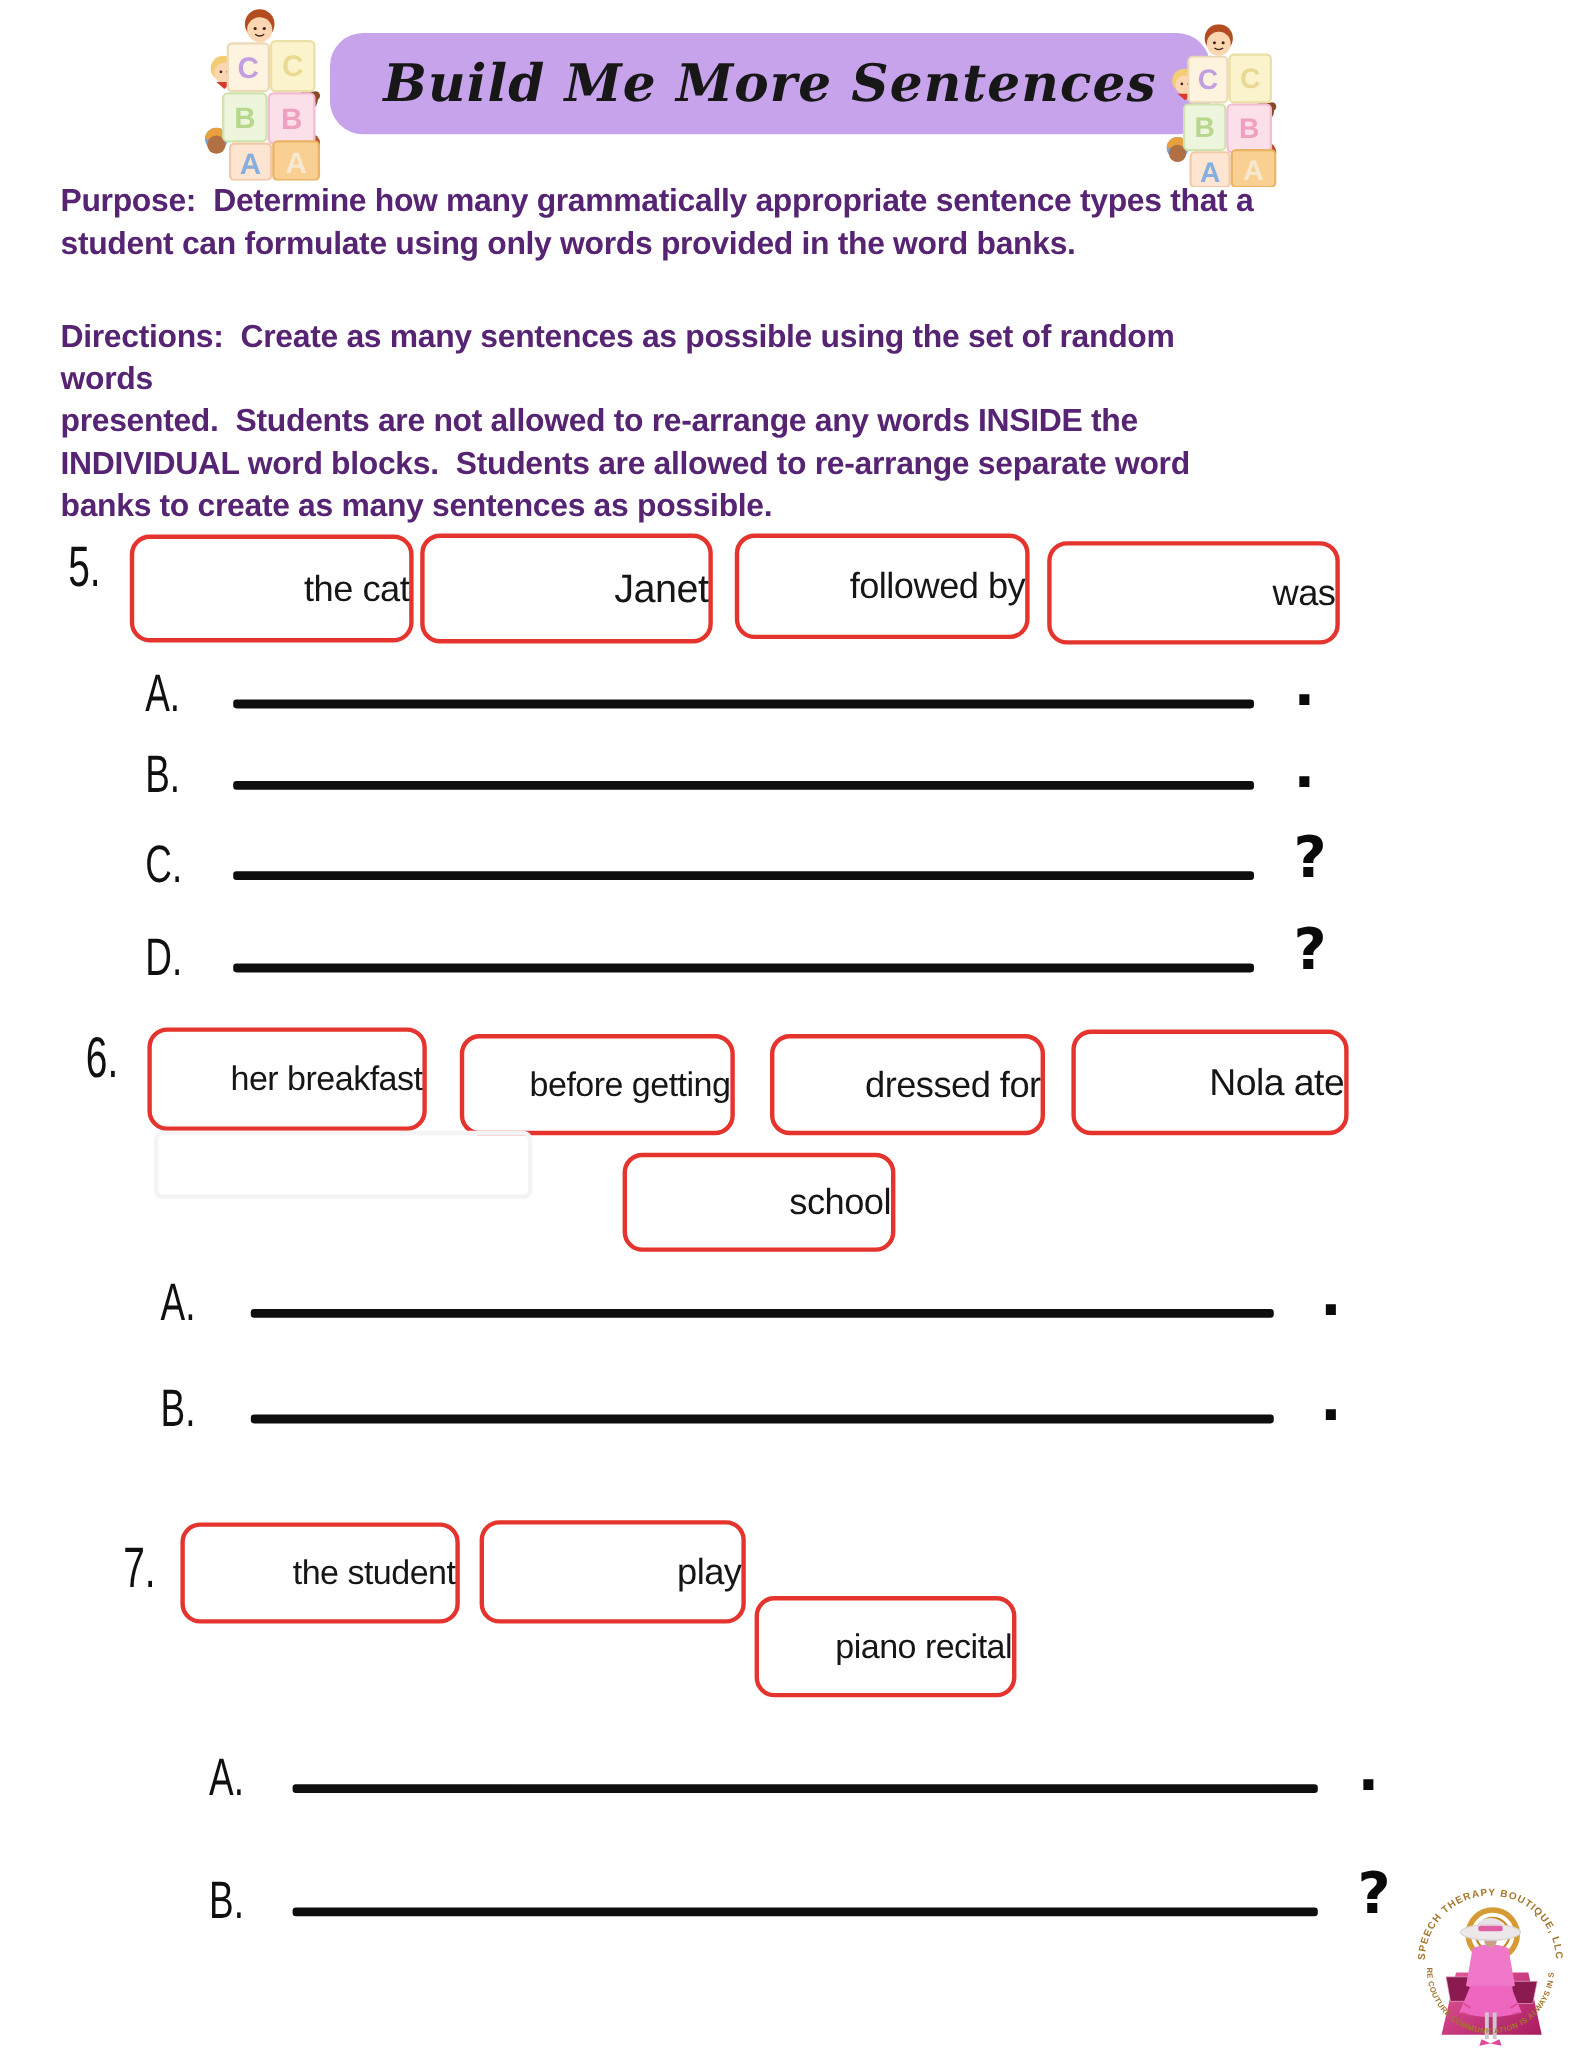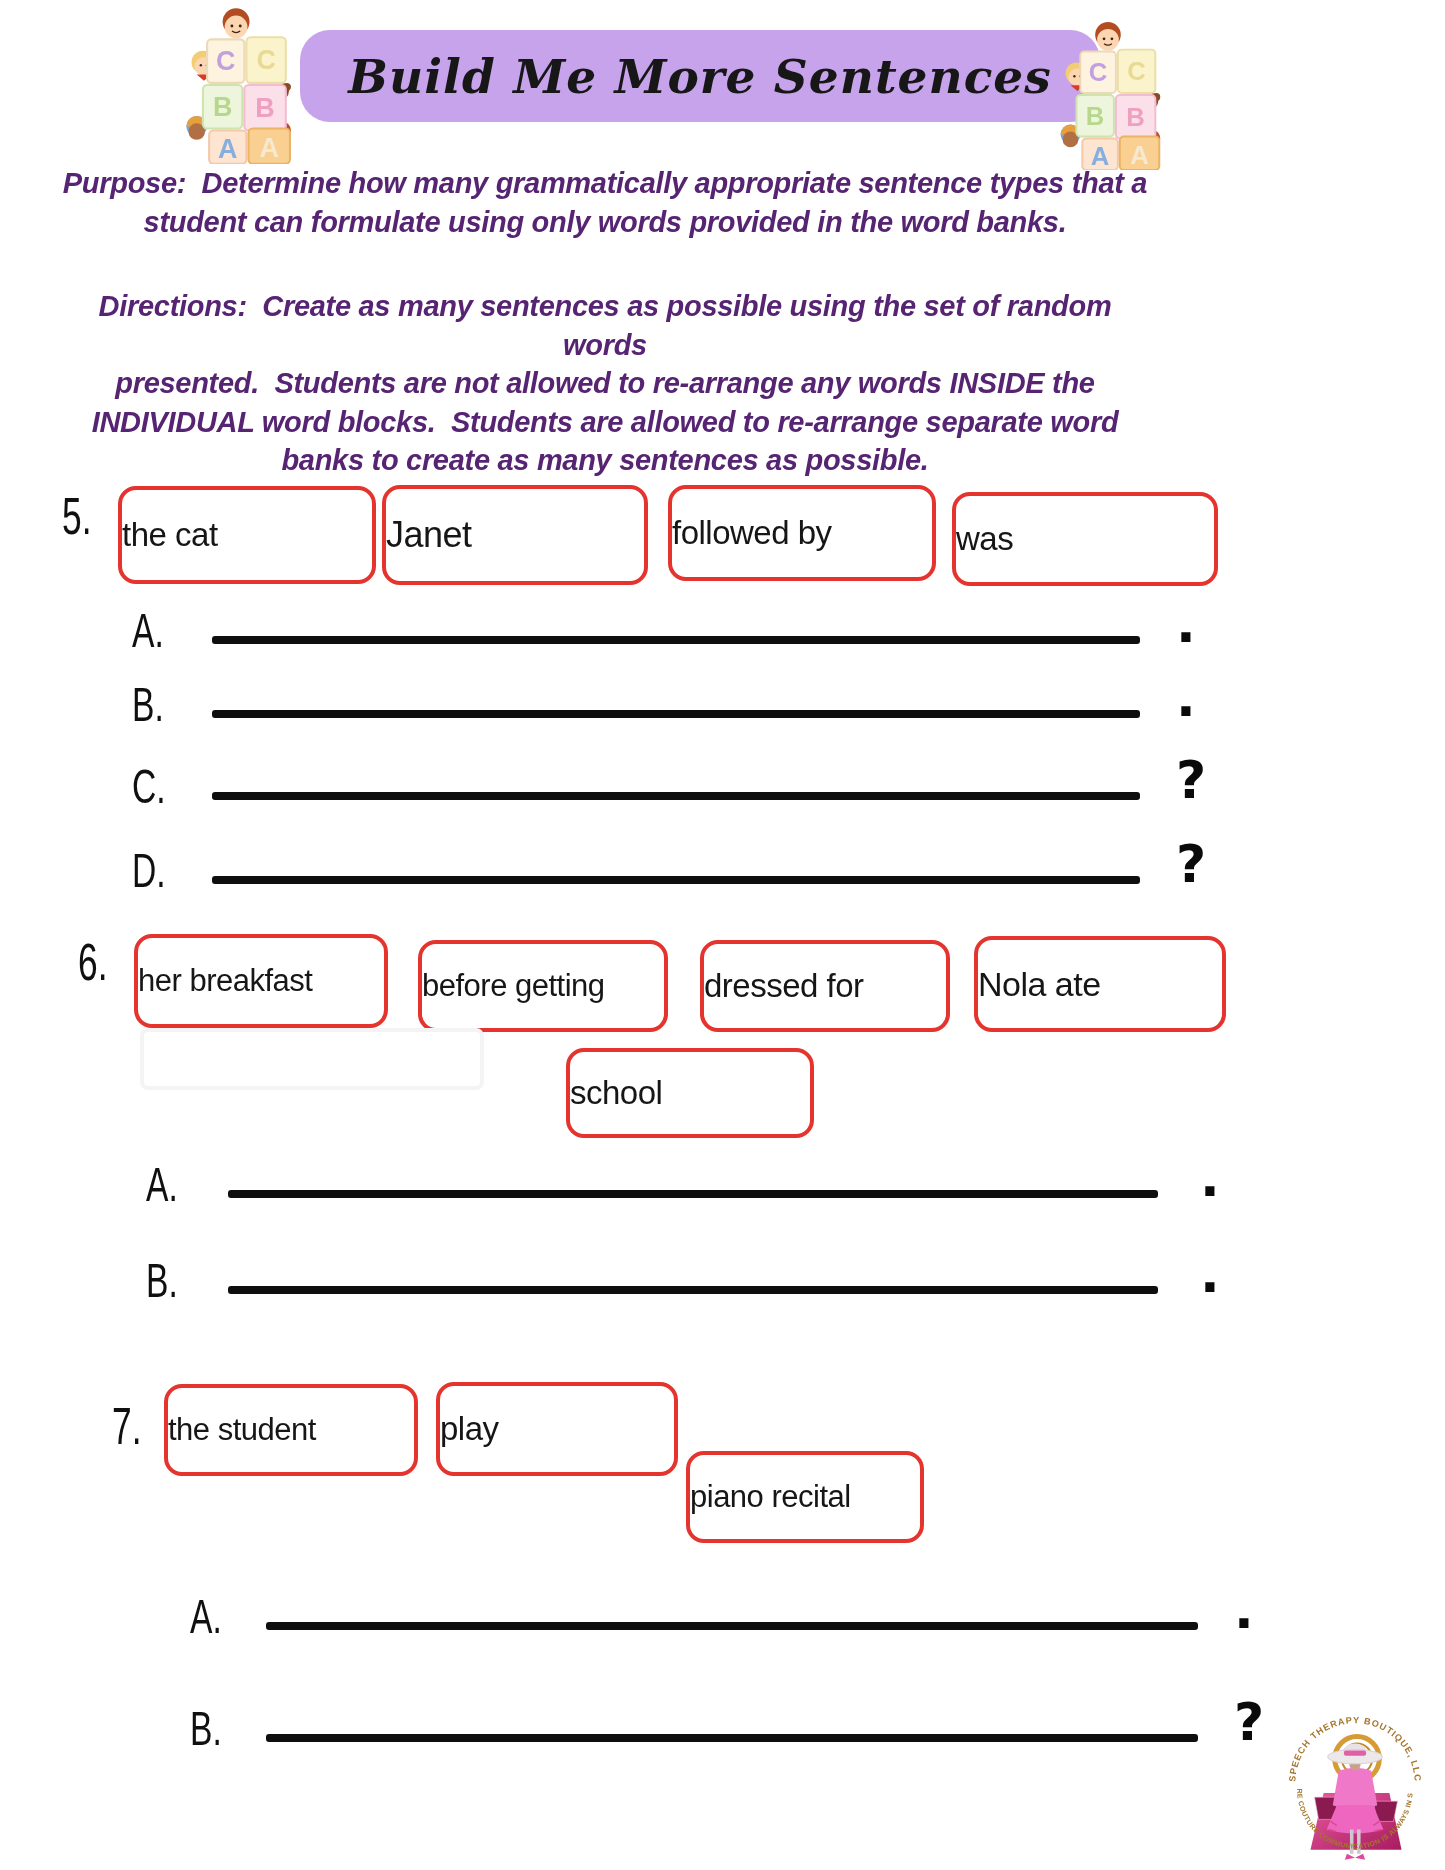--- a/index.html
+++ b/index.html
@@ -9,30 +9,30 @@
   
   .banner{position:absolute;left:300px;top:30px;width:800px;height:92px;border-radius:30px;
           background:#c7a3eb;display:flex;align-items:center;justify-content:center;}
   .banner .title{font-family:"DejaVu Serif",serif;font-style:italic;font-weight:600;
                  font-size:47px;color:#171717;letter-spacing:1px;white-space:nowrap;}
   .clipart{position:absolute;}
   .clipart.left{left:176px;top:8px;width:116px;height:156px;}
   .clipart.right{left:1050px;top:22px;width:112px;height:148px;}
 
   
-  .intro{position:absolute;left:55px;top:164px;width:1100px;text-align:center;font-style:italic;}
+  .intro{position:absolute;left:55px;top:164px;width:1100px;}
   .intro p{margin:0;white-space:pre-wrap;font-weight:bold;font-size:29px;line-height:1.33;
            color:#562472;letter-spacing:-0.3px;}
   .intro p + p{margin-top:46px;}
 
   
   .ex-num{position:absolute;font-size:52px;line-height:0.95;color:#101010;
           transform:scaleX(0.68);transform-origin:left top;}
   .wbox{position:absolute;border:4px solid #e5342e;border-radius:18px;background:#fff;
-        display:flex;align-items:center;justify-content:flex-start;font-size:33px;color:#161616;
+        display:flex;align-items:center;justify-content:flex-end;font-size:33px;color:#161616;
         letter-spacing:-0.5px;}
   .wbox.sm{font-size:31px;}
   .ghost{position:absolute;left:140px;top:1028px;width:336px;height:54px;border:4px solid #f4f4f4;
          border-radius:8px;}
 
   .ans{position:absolute;height:62px;width:1290px;}
   .ans-label{position:absolute;left:0;bottom:0;font-size:48px;line-height:0.9;color:#101010;
              transform:scaleX(0.7);transform-origin:left bottom;}
   .ans-line{position:absolute;bottom:8px;height:8px;background:#0e0e0e;border-radius:3px;}
   .ans-end{position:absolute;bottom:2px;font-family:"DejaVu Sans",sans-serif;font-weight:800;

